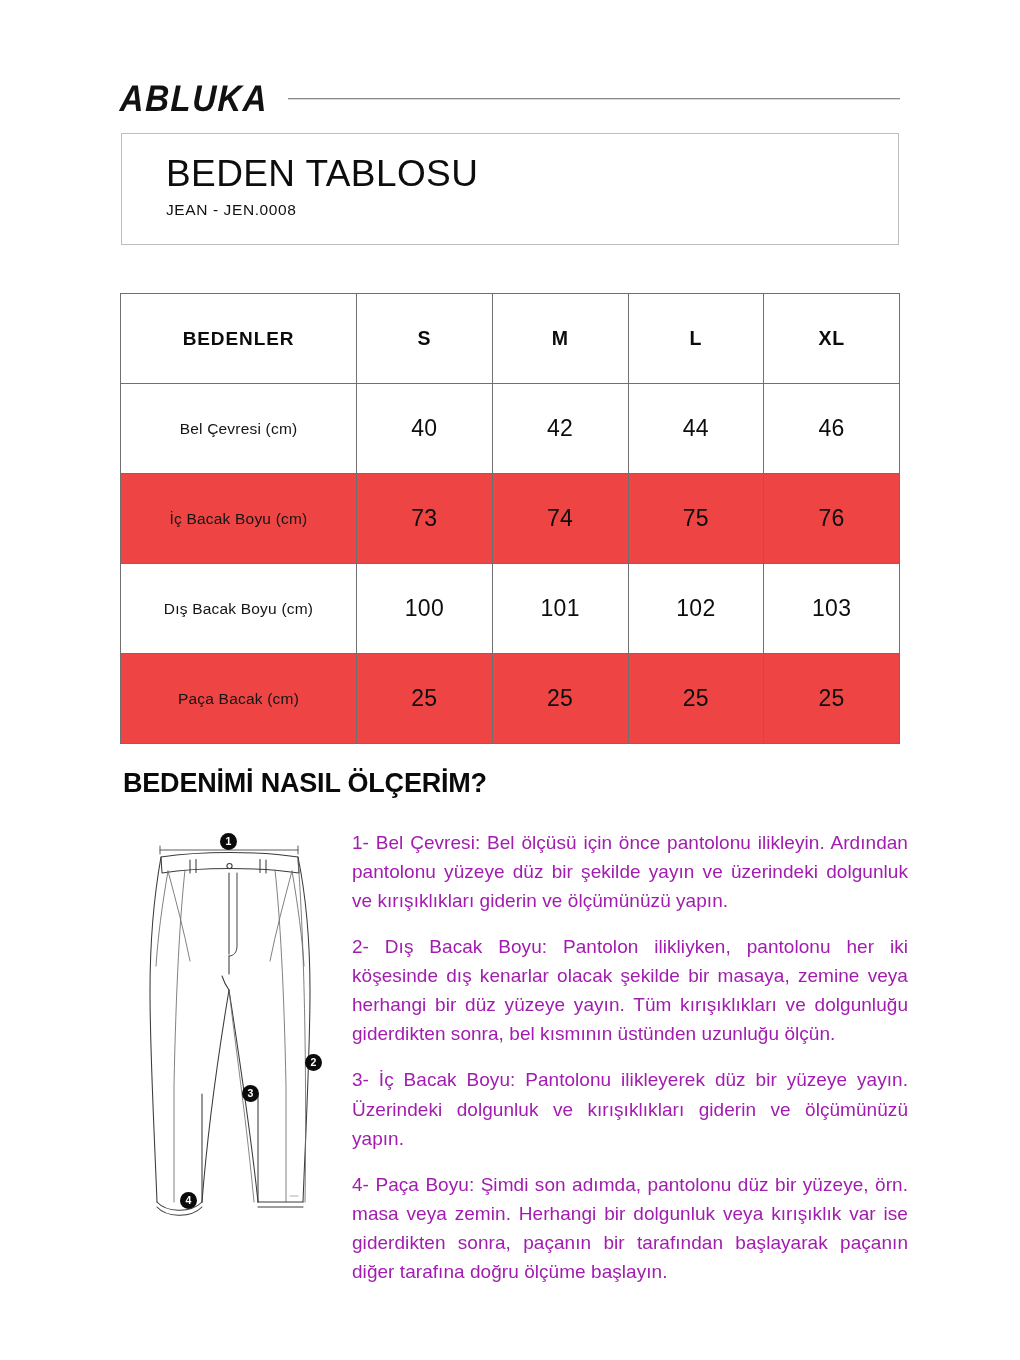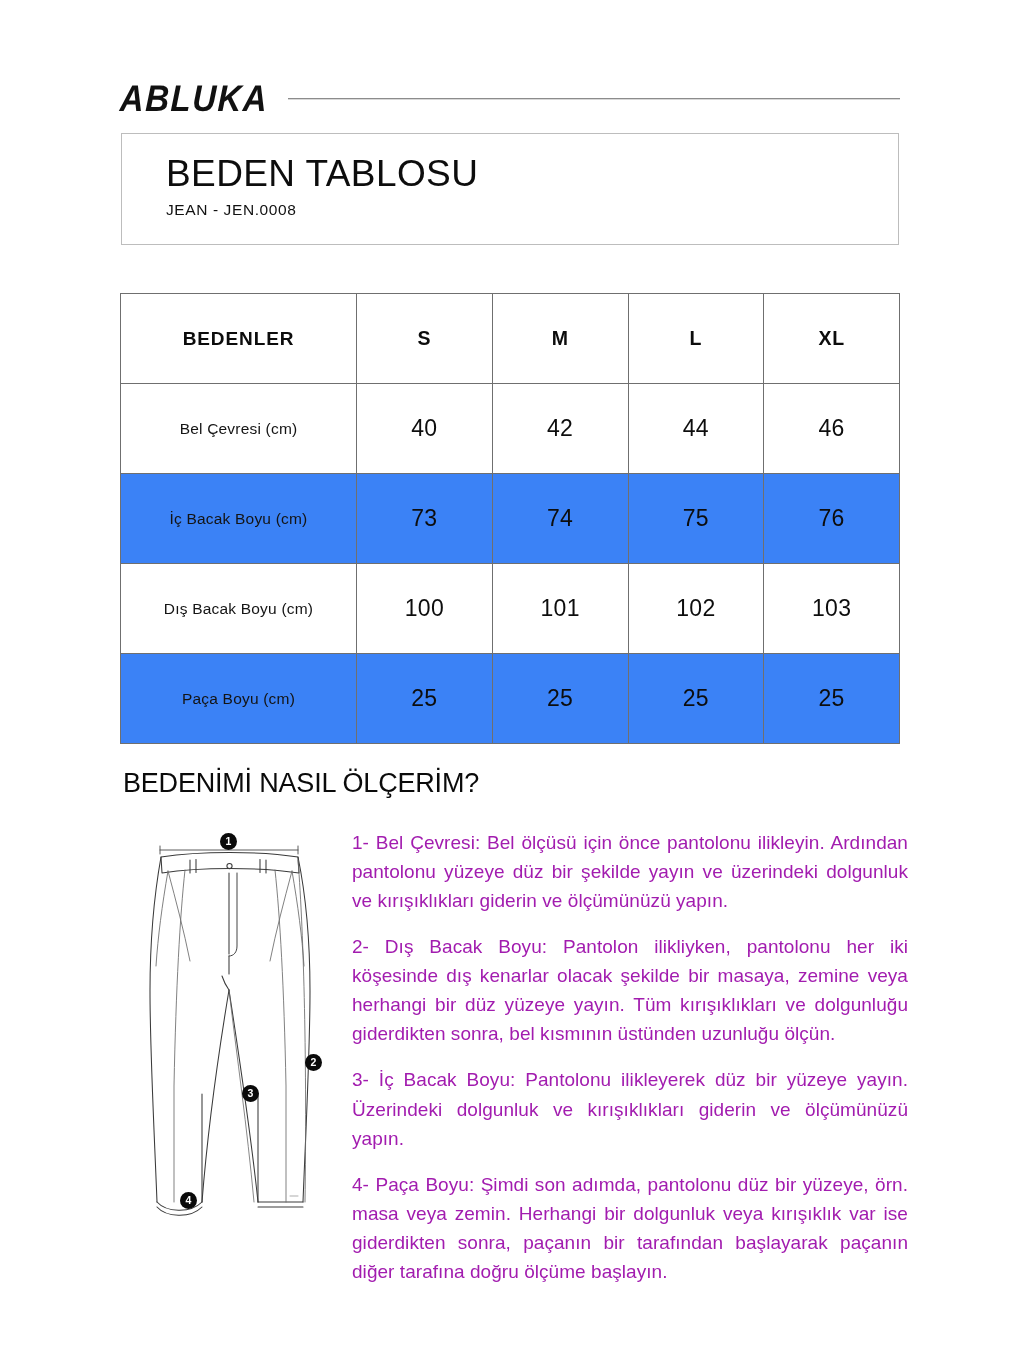--- a/index.html
+++ b/index.html
@@ -90,21 +90,21 @@
   .size-table td, .size-table th {
     border: 1px solid #6f6f6f;
     text-align: center;
     vertical-align: middle;
     height: 90px;
     padding: 0 4px;
   }
   .size-table col.label-col { width: 236px; }
   .size-table col.size-col  { width: 135.75px; }
 
-  .row-shade td { background: #3b82f6; }
+  .row-shade td { background: #ef4444; }
   .row-plain td { background: #ffffff; }
 
   th.hdr-label {
     font-size: 19px;
     font-weight: 700;
     letter-spacing: 0.9px;
     color: #0c0c0c;
   }
   th.hdr-size {
     font-size: 19.5px;
@@ -124,21 +124,21 @@
     color: #0d0d0d;
     letter-spacing: 0.3px;
   }
 
   
   .how-heading {
     position: absolute;
     left: 123px;
     top: 768px;
     font-size: 27px;
-    font-weight: 400;
+    font-weight: 700;
     letter-spacing: -0.2px;
     color: #0a0a0a;
     white-space: nowrap;
   }
 
   
   .diagram {
     position: absolute;
     left: 138px;
     top: 826px;
@@ -231,21 +231,21 @@
         <td class="row-value">76</td>
       </tr>
       <tr class="row-plain">
         <td class="row-label">Dış Bacak Boyu (cm)</td>
         <td class="row-value">100</td>
         <td class="row-value">101</td>
         <td class="row-value">102</td>
         <td class="row-value">103</td>
       </tr>
       <tr class="row-shade">
-        <td class="row-label">Paça Boyu (cm)</td>
+        <td class="row-label">Paça Bacak (cm)</td>
         <td class="row-value">25</td>
         <td class="row-value">25</td>
         <td class="row-value">25</td>
         <td class="row-value">25</td>
       </tr>
     </tbody>
   </table>
 
   <div class="how-heading">BEDENİMİ NASIL ÖLÇERİM?</div>
 

